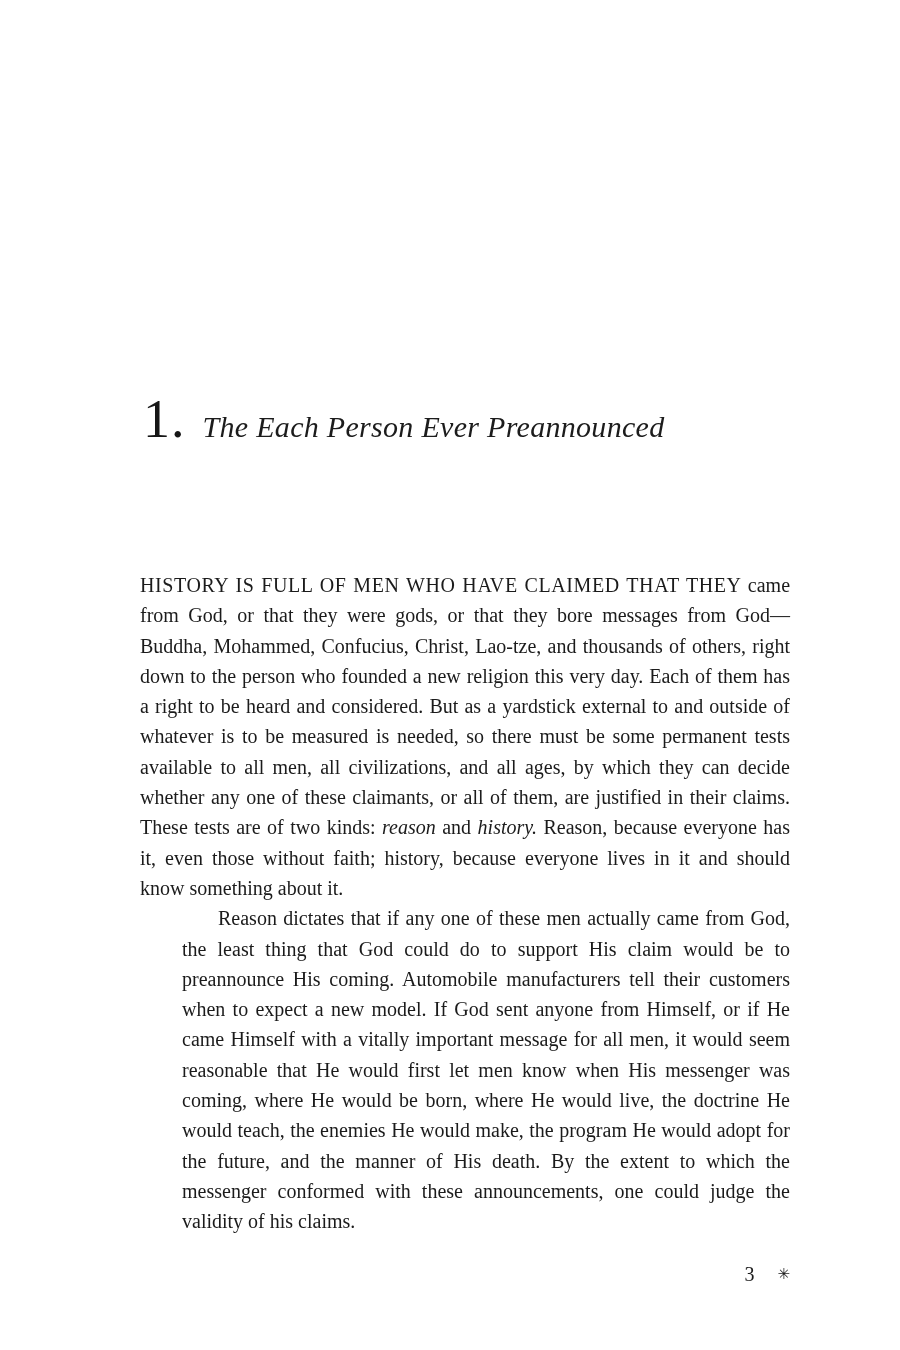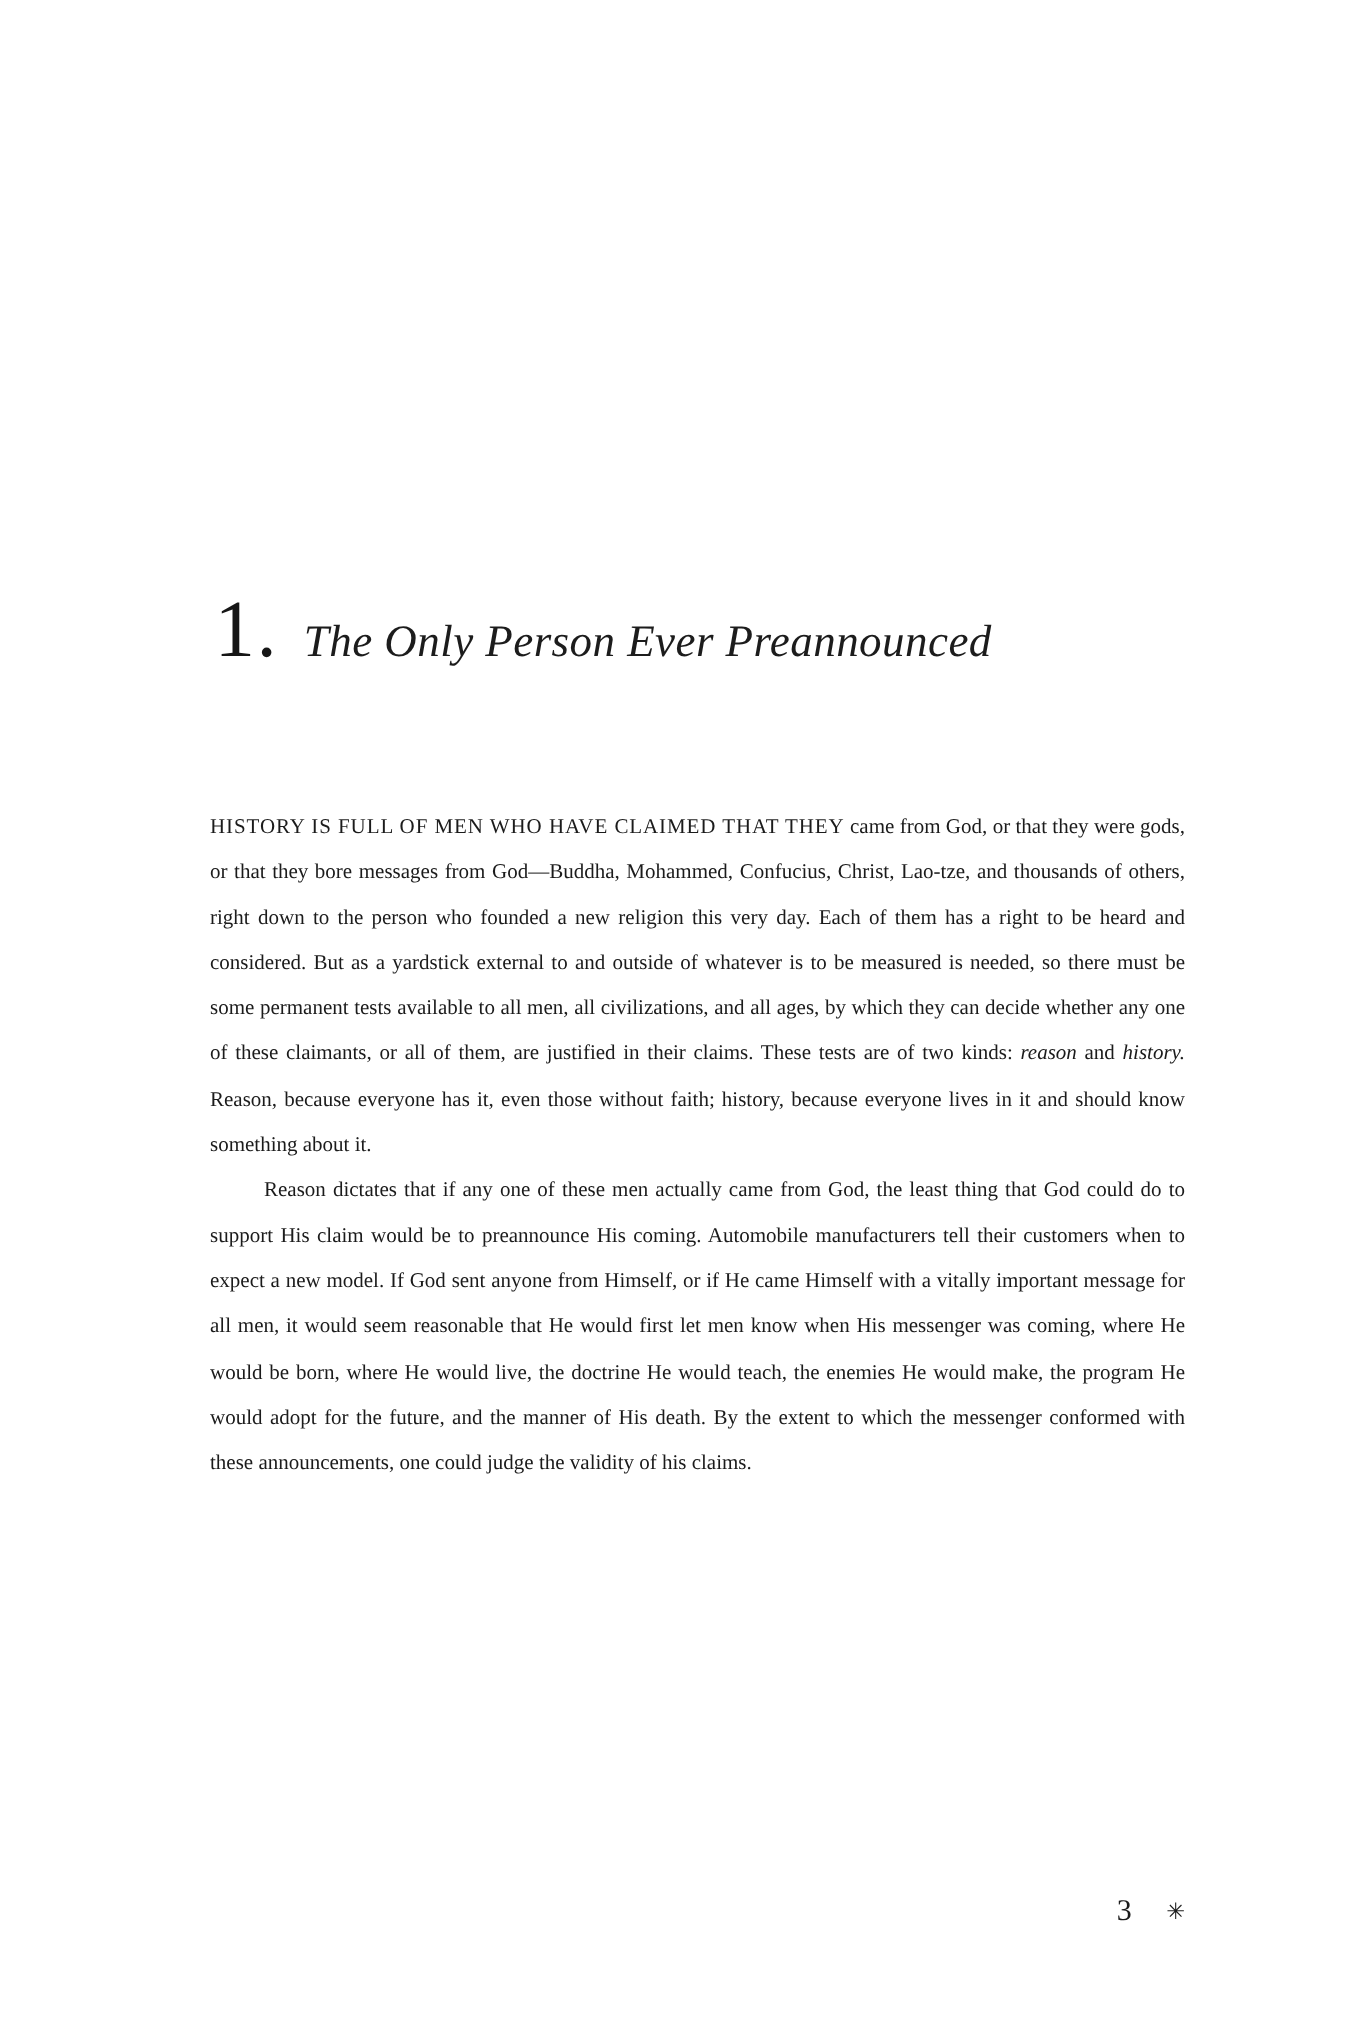--- a/index.html
+++ b/index.html
@@ -34,33 +34,34 @@
   .chapter-title {
     font-style: italic;
     font-size: 30px;
     margin-left: 17px;
     color: #1c1c1c;
     letter-spacing: 0.3px;
   }
   .body-col {
     position: absolute;
     left: 140px;
-    top: 537px;
+    top: 570px;
     width: 650px;
-    font-size: 14px;
+    font-size: 20px;
     line-height: 30.3px;
     text-align: justify;
     color: #1b1b1b;
   }
   .body-col p.para {
     margin: 0;
     padding: 0;
   }
   .body-col p.para.indent {
     text-indent: 36px;
+    margin-left: 42px;
   }
   .caps {
     letter-spacing: 0.6px;
   }
   .italic {
     font-style: italic;
   }
   .page-footer {
     position: absolute;
     left: 140px;
@@ -83,21 +84,21 @@
     color: #1b1b1b;
   }
 </style>
 </head>
 <body>
 
 <div class="page">
 
   <div class="chapter-heading">
     <span class="chapter-number">1.</span>
-    <span class="chapter-title">The Only Person Ever Preannounced</span>
+    <span class="chapter-title">The Each Person Ever Preannounced</span>
   </div>
 
   <div class="body-col">
       <p class="para"><span class="caps">HISTORY IS FULL OF MEN WHO HAVE CLAIMED THAT THEY</span><span> came from God, or that they were gods, or that they bore messages from God—Buddha, Mohammed, Confucius, Christ, Lao-tze, and thousands of others, right down to the person who founded a new religion this very day. Each of them has a right to be heard and considered. But as a yardstick external to and outside of whatever is to be measured is needed, so there must be some permanent tests available to all men, all civilizations, and all ages, by which they can decide whether any one of these claimants, or all of them, are justified in their claims. These tests are of two kinds: </span><span class="italic">reason</span><span> and </span><span class="italic">history.</span><span> Reason, because everyone has it, even those without faith; history, because everyone lives in it and should know something about it.</span></p>
       <p class="para indent"><span>Reason dictates that if any one of these men actually came from God, the least thing that God could do to support His claim would be to preannounce His coming. Automobile manufacturers tell their customers when to expect a new model. If God sent anyone from Himself, or if He came Himself with a vitally important message for all men, it would seem reasonable that He would first let men know when His messenger was coming, where He would be born, where He would live, the doctrine He would teach, the enemies He would make, the program He would adopt for the future, and the manner of His death. By the extent to which the messenger conformed with these announcements, one could judge the validity of his claims.</span></p>
     </div>
 
   <div class="page-footer">
     <span class="page-number">3</span>
     <span class="ornament">✳</span>

